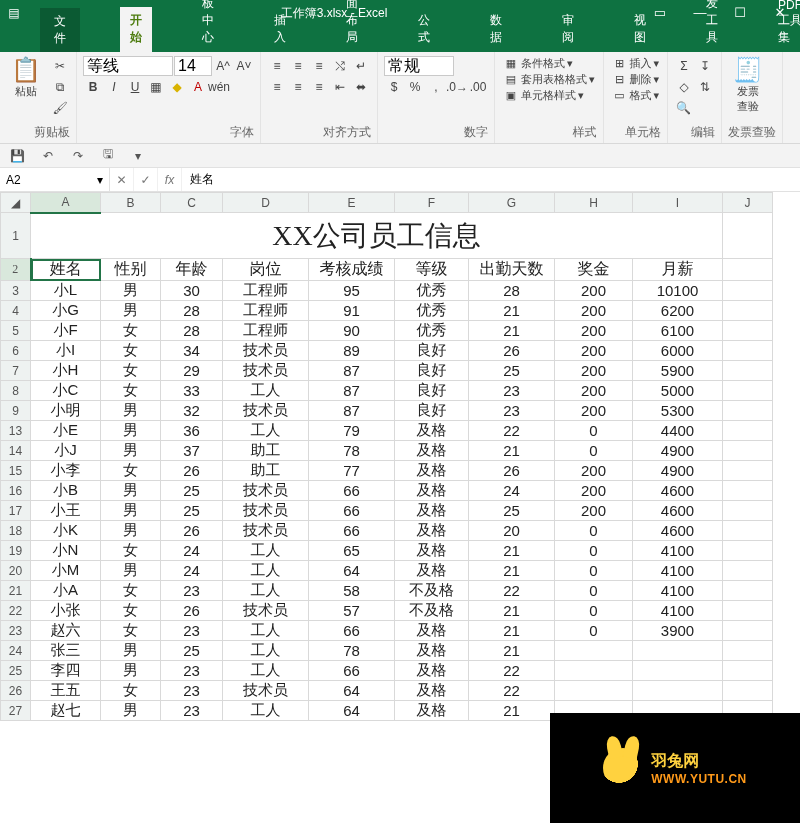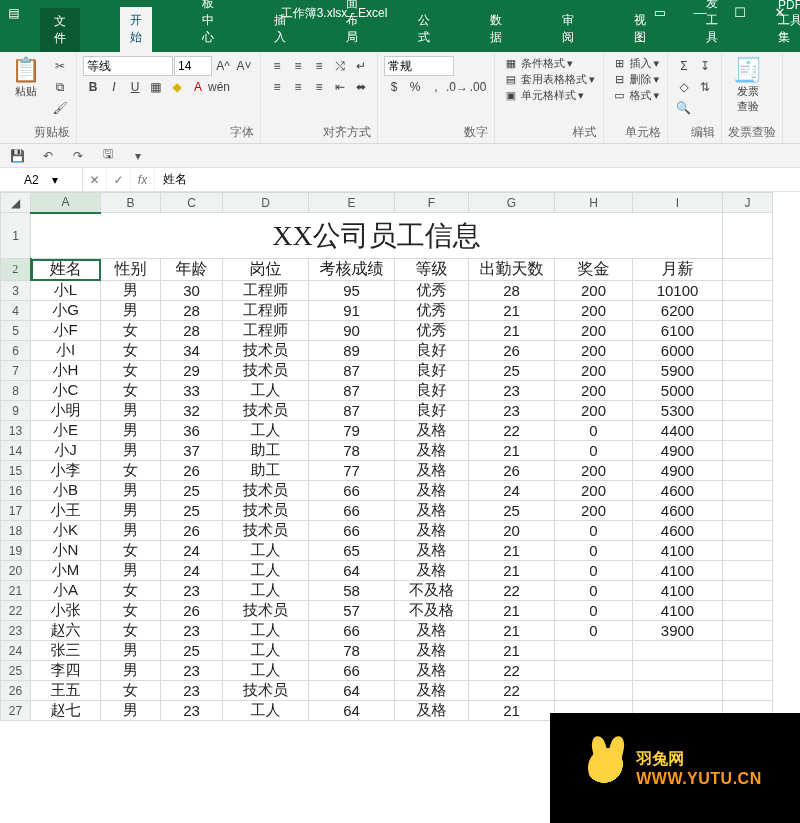--- a/index.html
+++ b/index.html
@@ -7,45 +7,45 @@
 
 .titlebar { background: #0e7241; color: #fff; height: 26px; display: flex; align-items: center; font-size: 12px; }
 .titlebar .spacer { flex: 1; }
 .titlebar .title { flex: 0 0 auto; padding: 0 6px; }
 .titlebar .tbtn { width: 40px; text-align: center; height: 26px; line-height: 26px; font-size: 13px; }
 .titlebar .tbtn.close { background: transparent; }
 .titlebar .cell-icon { width: 28px; display: inline-block; text-align: center; }
 
 .ribbon-tabs { background: #0e7241; color: #fff; height: 26px; display: flex; align-items: flex-end; font-size: 12px; }
 .rtab { padding: 5px 10px 6px; cursor: pointer; margin-left: 40px; }
-.rtab.active { background: #f3f3f3; color: #0c4a6e; }
+.rtab.active { background: #f3f3f3; color: #4d7c0f; font-weight: bold; }
 .rtab.file { background: #0b5a33; padding: 5px 14px; }
 .rright { margin-left: auto; display: flex; align-items: center; padding-right: 8px; gap: 10px;}
 .rright .tell { color: #c6e4d5; font-size: 11px; }
 .rright .login { font-size: 12px; }
 
 .ribbon { background: #f3f3f3; border-bottom: 1px solid #d8d8d8; height: 92px; display: flex; font-size: 11px; color: #444; }
 .rgroup { border-right: 1px solid #e3e3e3; padding: 4px 6px 2px; display: flex; flex-direction: column; justify-content: space-between; }
 .rgroup-label { text-align: right; font-size: 12px; color: #666; padding-top: 2px; }
 .rgroup-body { display: flex; gap: 4px; align-items: flex-start; flex: 1; }
 .paste-big { display: flex; flex-direction: column; align-items: center; width: 40px; }
 .paste-big .picon { font-size: 24px; }
 .stackv { display: flex; flex-direction: column; gap: 1px; }
-.sel { border: 1px solid #c9c9c9; background: #fff; font-size: 12px; padding: 1px 3px; height: 20px; }
+.sel { border: 1px solid #c9c9c9; background: #fff; font-size: 16px; padding: 1px 3px; height: 20px; }
 .sel.font { width: 90px; }
 .sel.size { width: 38px; }
 .iconrow { display: flex; gap: 1px; }
 .ib { width: 20px; height: 20px; display: inline-flex; align-items: center; justify-content: center; border: 1px solid transparent; font-size: 12px; cursor: pointer; }
 .cond-row { display: flex; align-items: center; gap: 2px; white-space: nowrap; font-size: 11px; padding: 0 2px;}
 .cond-row .ic { width: 16px; text-align: center; }
 
 .qat { background: #f3f3f3; border-bottom: 1px solid #e1e1e1; height: 24px; display: flex; align-items: center; padding: 0 8px; gap: 10px; font-size: 12px; color: #555; }
 
 .namebox-row { background: #fff; border-bottom: 1px solid #e1e1e1; height: 24px; display: flex; align-items: center; font-size: 12px; }
-.namebox { width: 83px; border-right: 1px solid #e1e1e1; padding: 0 24px; height: 100%; display: flex; align-items: center; justify-content: space-between; }
+.namebox { width: 110px; border-right: 1px solid #e1e1e1; padding: 0 6px; height: 100%; display: flex; align-items: center; justify-content: space-between; }
 .fx-btns { display: flex; height: 100%; }
 .fx-btns .ib2 { width: 24px; display: flex; align-items: center; justify-content: center; border-right: 1px solid #f0f0f0; color: #777; font-size: 12px;}
 .formula-bar { flex: 1; padding: 0 8px; }
 
 .sheet-area { position: relative; height: calc(823px - 26px - 26px - 92px - 24px - 24px); overflow: auto; background: #fff; }
 table.grid { border-collapse: collapse; table-layout: fixed; font-size: 14px; color: #222; }
 table.grid th, table.grid td { border: 1px solid #d9d9d9; height: 20px; padding: 0; text-align: center; font-weight: normal; }
 table.grid thead th { background: #eef2f1; font-size: 12px; color: #555; position: sticky; top: 0; }
 table.grid thead th.selcol { background: #d9e8dc; border-bottom: 2px solid #227447; }
 table.grid .rh { background: #eef2f1; font-size: 12px; color: #555; width: 30px; position: sticky; left: 0; }
@@ -56,21 +56,21 @@
 .data-row td { font-size: 15px; }
 td.active-cell { outline: 2px solid #227447; outline-offset: -2px; background: #fff; }
 
 .col-A{width:70px}.col-B{width:60px}.col-C{width:62px}.col-D{width:86px}.col-E{width:86px}.col-F{width:74px}.col-G{width:86px}.col-H{width:78px}.col-I{width:90px}.col-J{width:50px}
 
 .watermark { position: absolute; right: 0; bottom: 0; width: 250px; height: 110px; background: #000; color: #ffd23f; display: flex; align-items: center; justify-content: center; font-size: 16px; font-weight: bold; gap: 8px; }
 .watermark .bun { width: 40px; height: 40px; border-radius: 50%; background: radial-gradient(circle at 40% 40%, #ffd23f 55%, transparent 56%); position: relative; }
 .watermark .bun::before, .watermark .bun::after { content: ""; position: absolute; width: 14px; height: 22px; background: #ffd23f; border-radius: 50% 50% 0 0; top: -12px; }
 .watermark .bun::before { left: 4px; transform: rotate(-12deg); }
 .watermark .bun::after { right: 4px; transform: rotate(12deg); }
-.watermark .txt small { display:block; font-size: 16px; color:#ff9a1a; letter-spacing: 0.5px; }
+.watermark .txt small { display:block; font-size: 12px; color:#ff9a1a; letter-spacing: 0.5px; }
 </style>
 </head>
 <body>
 
 <div class="titlebar">
   <span class="cell-icon">▤</span>
   <span class="spacer"></span>
   <span class="title">工作簿3.xlsx - Excel</span>
   <span class="spacer"></span>
   <span class="tbtn">▭</span>

